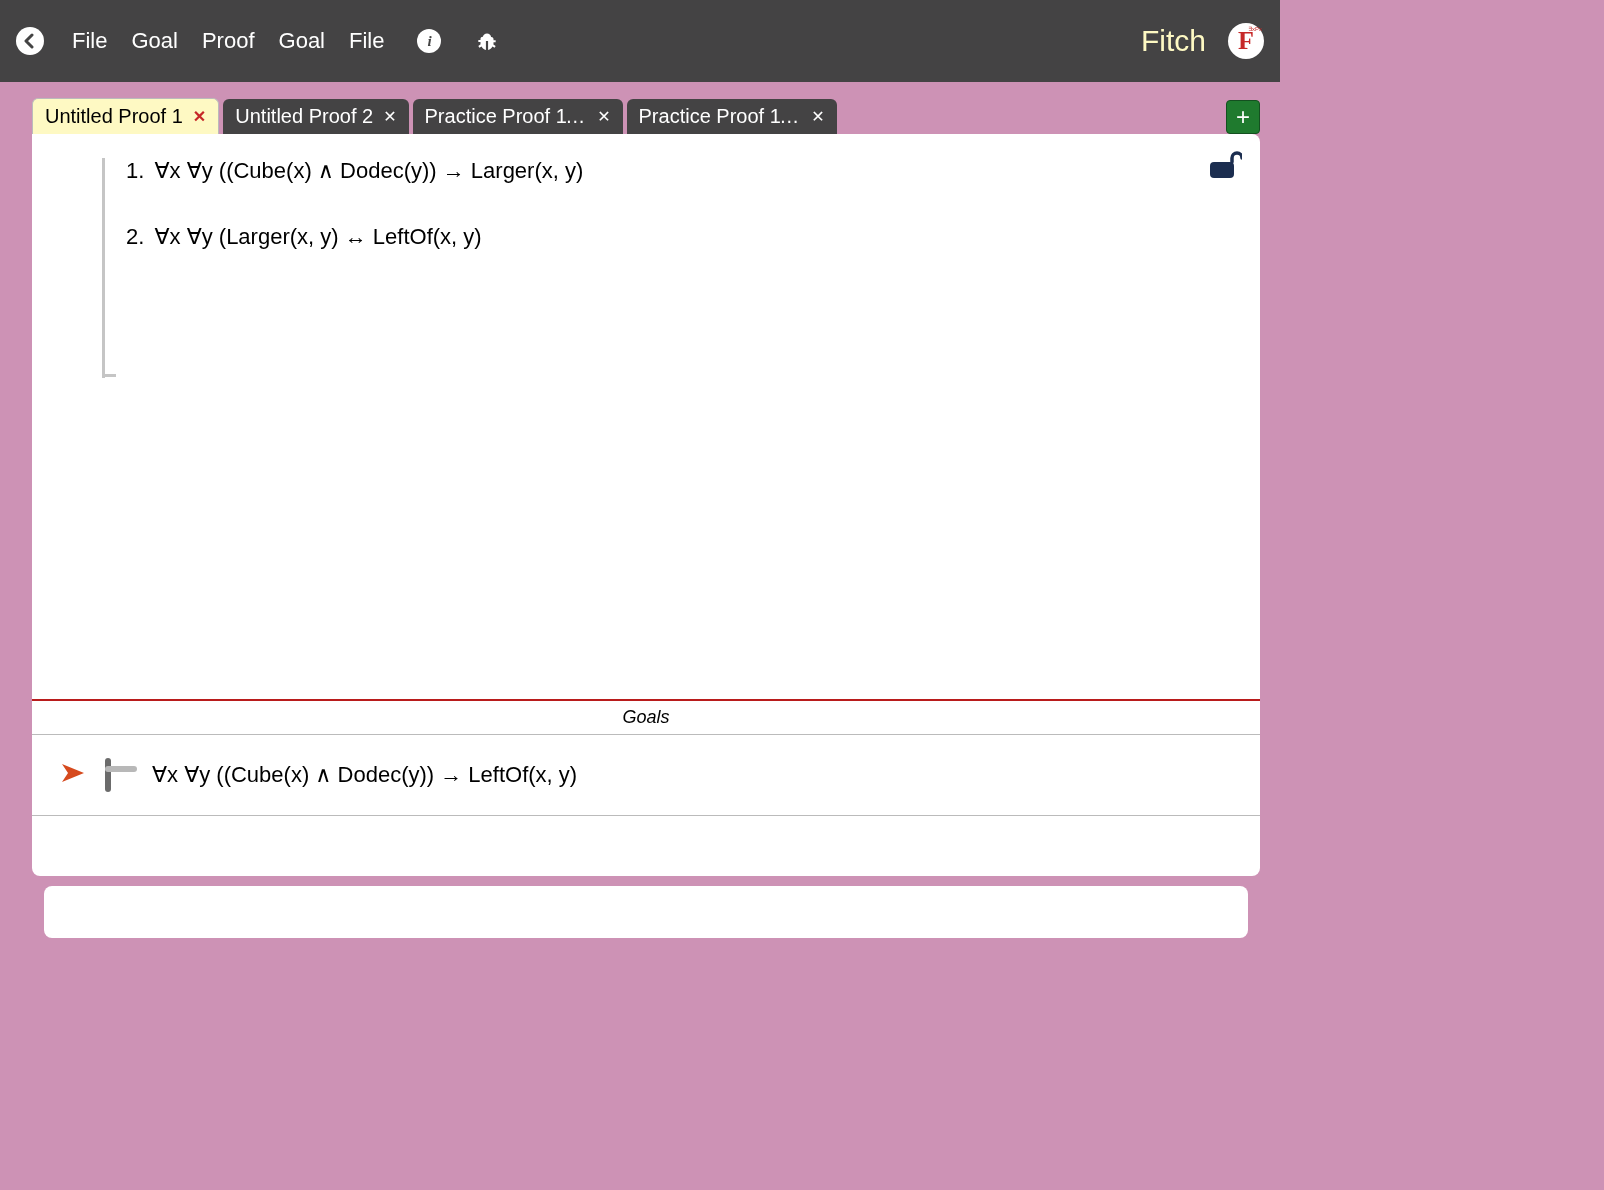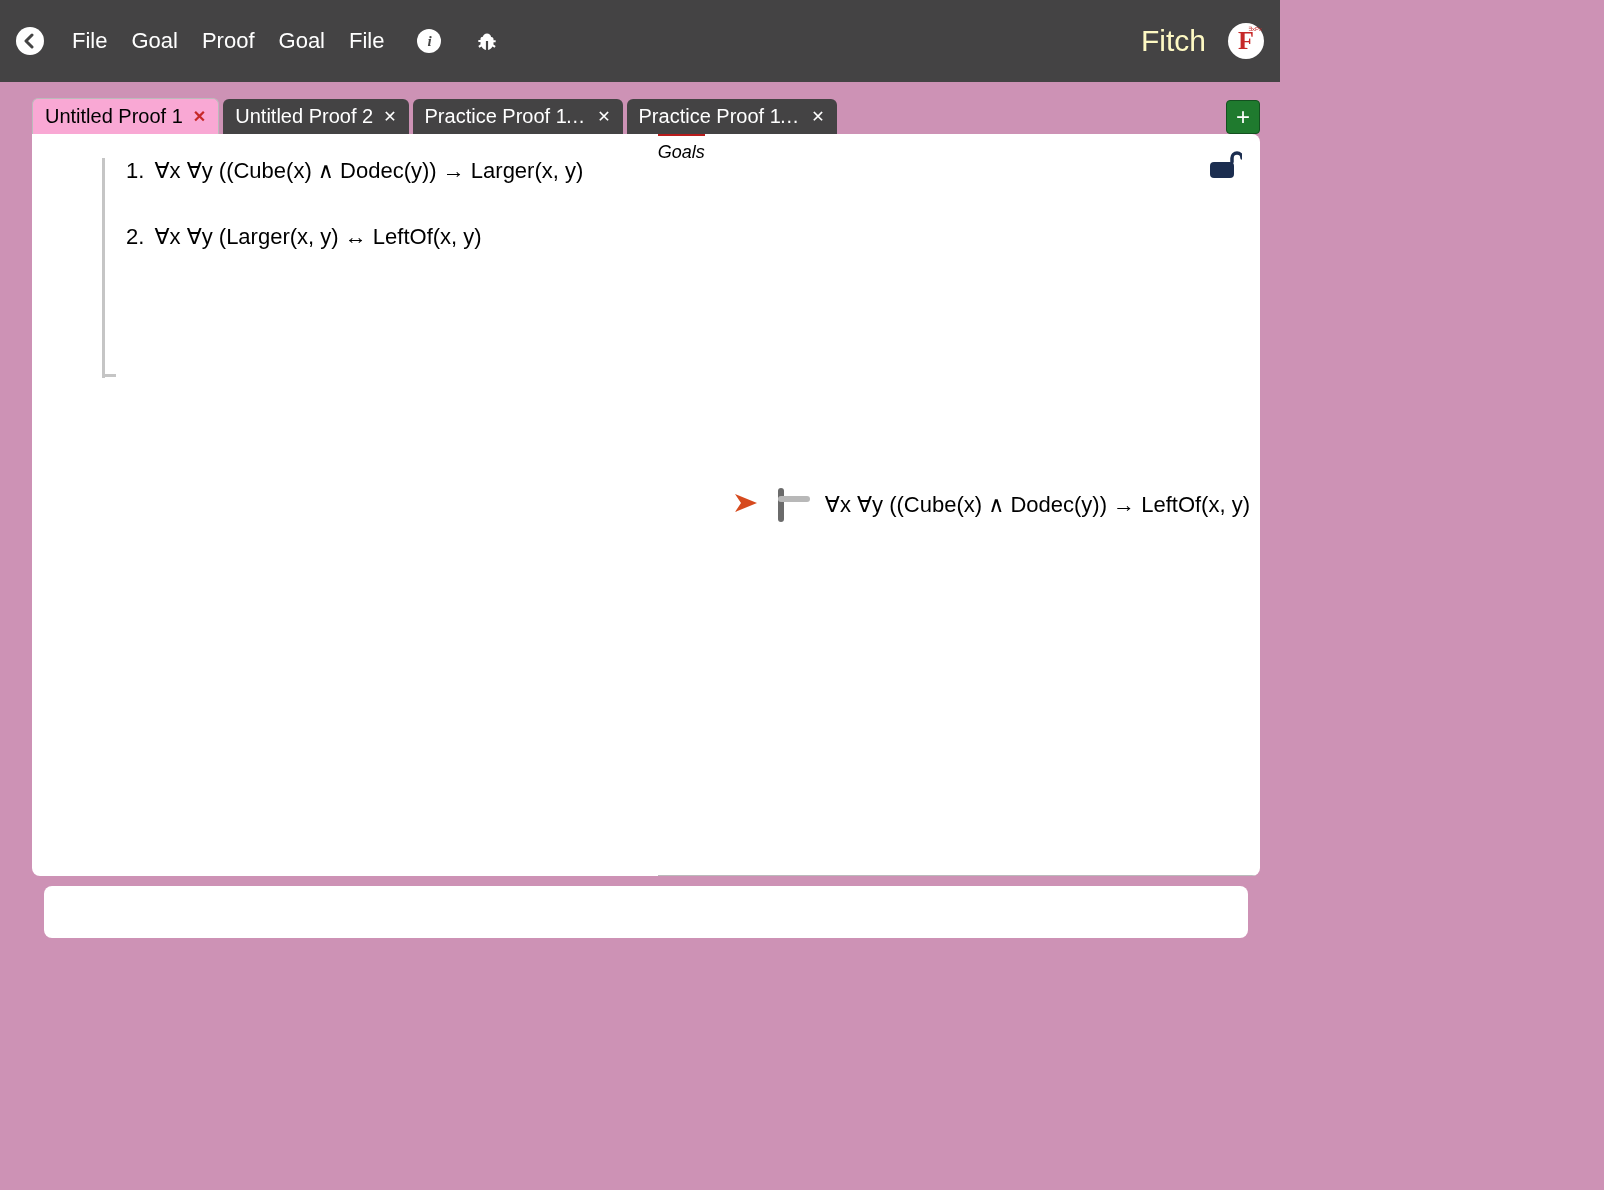--- a/index.html
+++ b/index.html
@@ -81,38 +81,38 @@
     max-width: 210px;
     white-space: nowrap; overflow: hidden;
   }
   .tab .label { overflow: hidden; text-overflow: ellipsis; }
   .tab .close {
     font-size: 16px; line-height: 1; cursor: pointer; flex-shrink: 0;
   }
   .tab.inactive { background: #444344; color: #fff; align-items: center; }
   .tab.inactive .close { color: #fff; }
   .tab.active {
-    background: #f9a8d4; color: #000;
+    background: #fef9c3; color: #000;
     border: 1px solid #bbb; border-bottom: none; justify-content: flex-end;
   }
   .tab.active .close { color: #c62828; font-weight: bold; }
   .tab-row .grow { flex: 1; }
   .add-tab {
     width: 34px; height: 34px; background: #1f7a2e;
     color: #fff; border-radius: 4px;
     display: flex; align-items: center; justify-content: center;
     font-size: 24px; cursor: pointer; border: 1px solid #145020;
     margin-right: 8px;
   }
 
   
   .card {
     background: #fff; border-radius: 0 8px 8px 8px;
     flex: 1; margin-left: 20px; margin-right: 8px;
-    display: flex; 
+    display: flex; flex-direction: column;
     position: relative;
     overflow: hidden;
   }
   .lock {
     position: absolute; top: 14px; right: 18px; cursor: pointer;
   }
   .proof-area {
     flex: 1; padding: 24px 40px 10px 70px;
     position: relative;
   }

